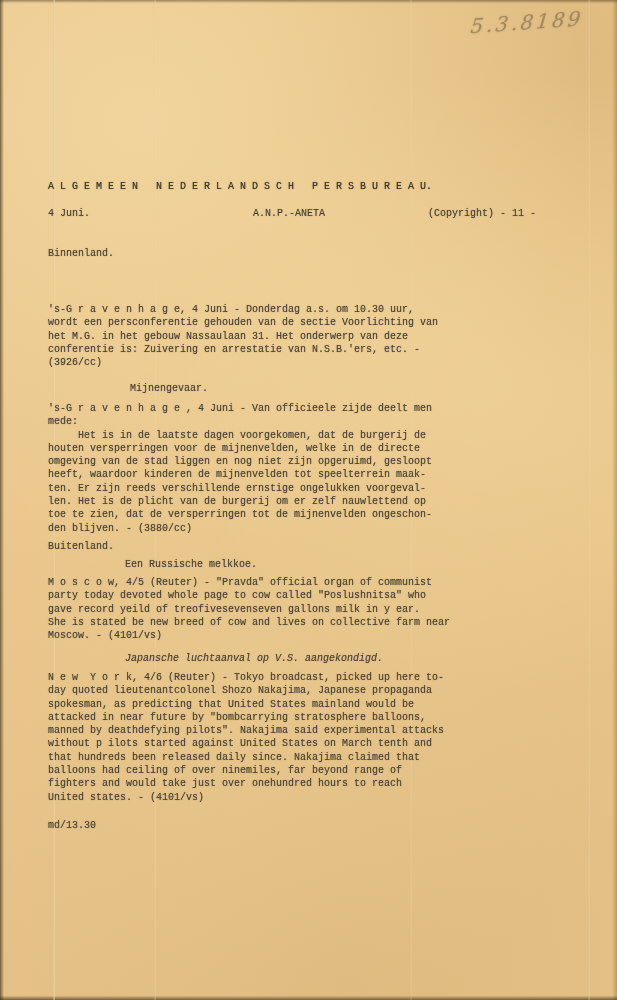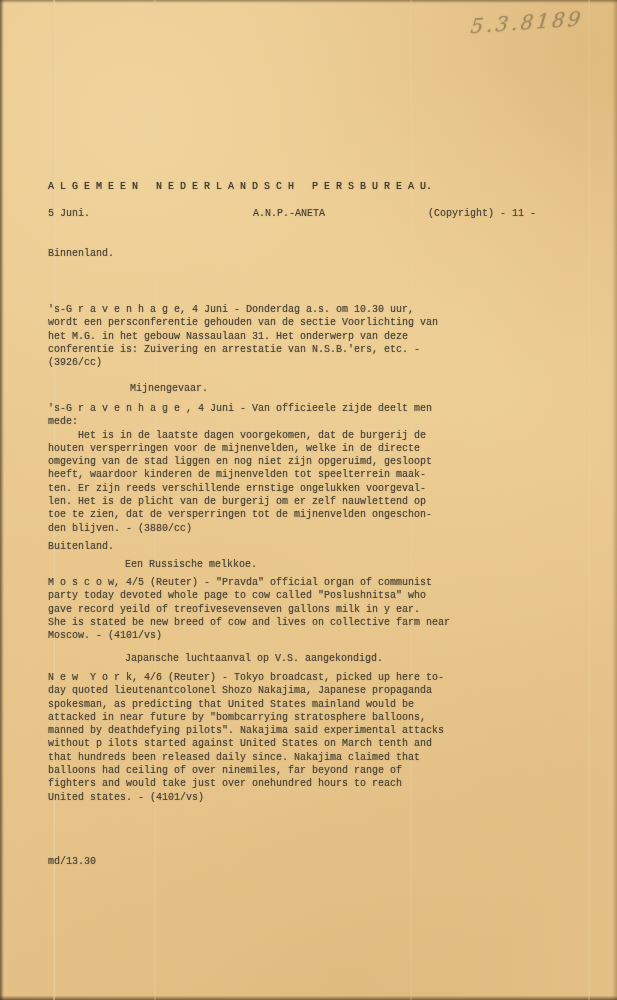--- a/index.html
+++ b/index.html
@@ -43,23 +43,23 @@
   .copyright{left:428px;}
   .sec-binnenland{left:48px;top:247px;}
   .red-title{left:48px;top:268px;color:#423a2f;text-shadow:0 0 1px rgba(66,58,47,.8);}
   .red-sub{left:48px;top:280px;}
   .p1{left:48px;top:303px;}
   .h-mijnen{left:130px;top:382px;}
   .p2{left:48px;top:402px;}
   .sec-buitenland{left:48px;top:540px;}
   .h-melkkoe{left:125px;top:558px;}
   .p3{left:48px;top:576px;}
-  .h-lucht{left:125px;top:652px;}
+  .h-lucht{left:125px;top:652px;font-style:italic;}
   .p4{left:48px;top:671px;}
-  .signoff{left:48px;top:819px;margin-top:36px;}
+  .signoff{left:48px;top:819px;}
   .handwriting{
     position:absolute;left:472px;top:14px;width:140px;
     font-family:"DejaVu Serif","Liberation Serif",serif;
     font-style:italic;font-size:20px;letter-spacing:3px;
     color:rgba(156,133,92,.85);
     transform:rotate(-4deg) skewX(-10deg);transform-origin:left top;
     text-shadow:0 0 1.5px rgba(156,133,92,.6);
   }
 </style>
 </head>
@@ -73,21 +73,21 @@
   <div class="edge bottom"></div>
   <div class="crease c1"></div>
   <div class="crease c2"></div>
   <div class="crease c3"></div>
   <div class="crease c4"></div>
 
   <div class="handwriting">5.3.8189</div>
 
   <div class="tw agency">A L G E M E E N   N E D E R L A N D S C H   P E R S B U R E A U.</div>
 
-  <div class="tw dateline date">5 Juni.</div>
+  <div class="tw dateline date">4 Juni.</div>
   <div class="tw dateline wire">A.N.P.-ANETA</div>
   <div class="tw dateline copyright">(Copyright) - 11 -</div>
 
   <div class="tw sec-binnenland">Binnenland.</div>
 
   <div class="tw p1">'s-G r a v e n h a g e, 4 Juni - Donderdag a.s. om 10.30 uur,
 wordt een persconferentie gehouden van de sectie Voorlichting van
 het M.G. in het gebouw Nassaulaan 31. Het onderwerp van deze
 conferentie is: Zuivering en arrestatie van N.S.B.'ers, etc. -
 (3926/cc)</div>

